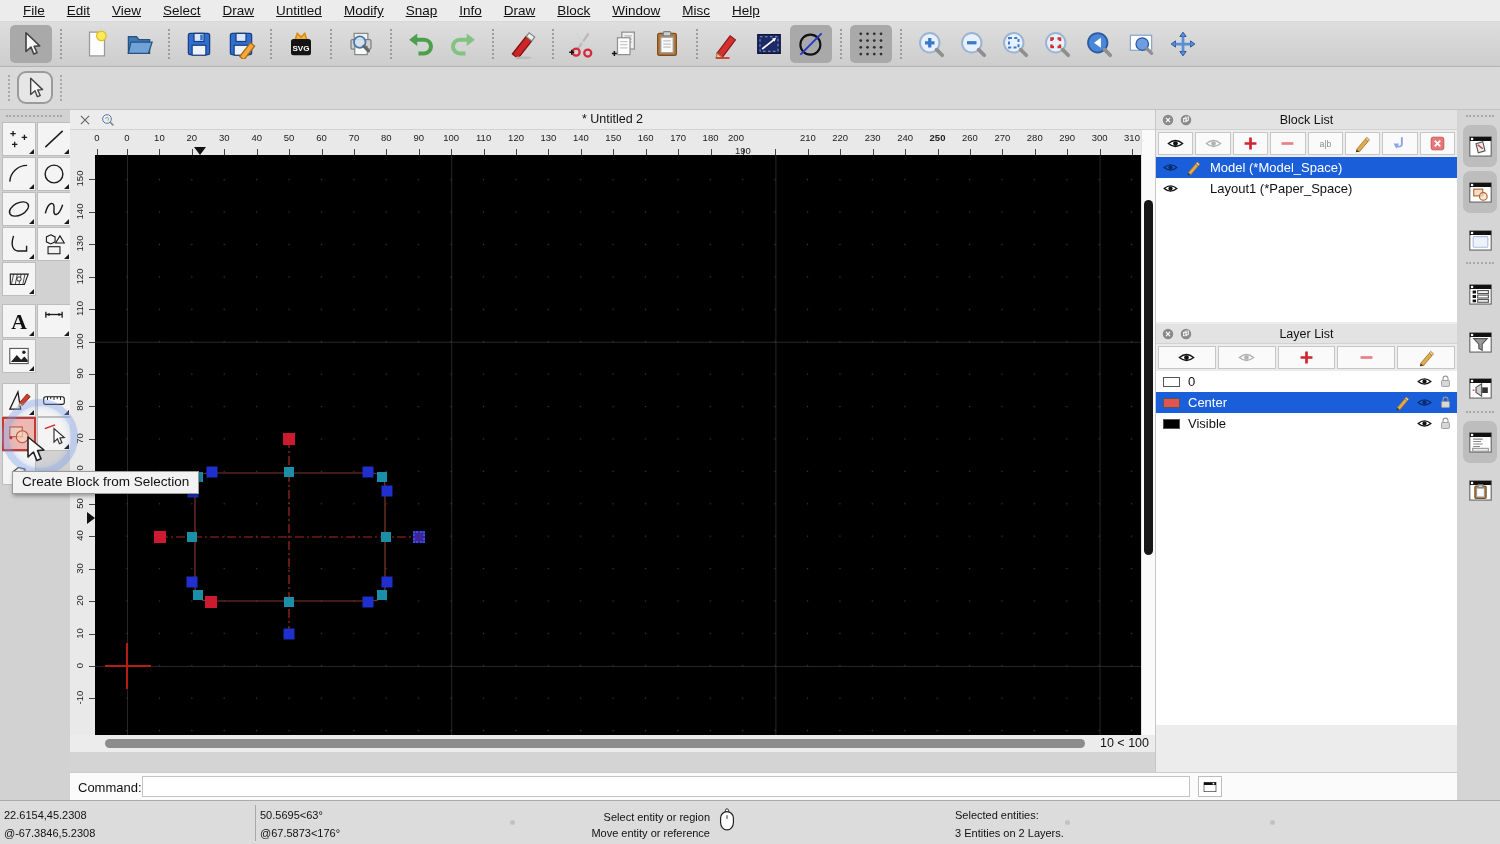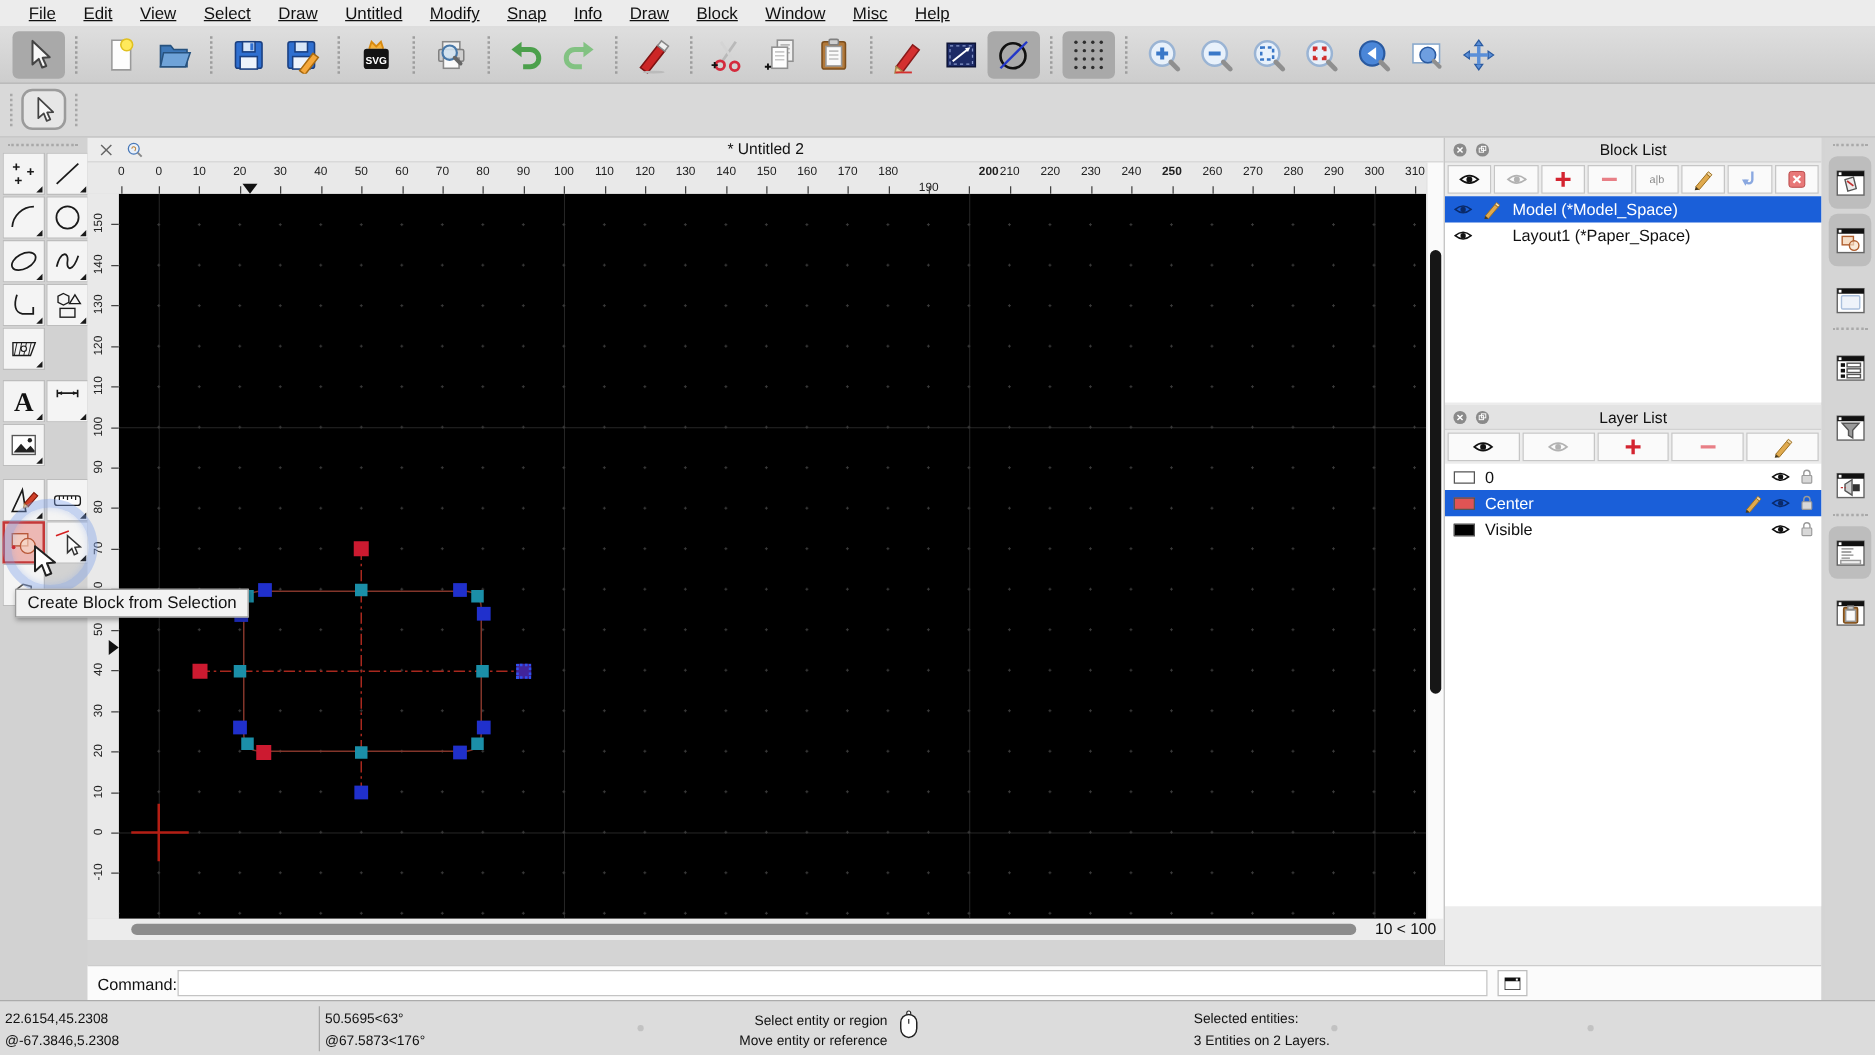--- a/index.html
+++ b/index.html
@@ -600,21 +600,21 @@
       <span class="lab" style="left: 543.3px;">150</span>
       <span class="tick" style="left: 543.3px;"></span>
       <span class="lab" style="left: 575.72px;">160</span>
       <span class="tick" style="left: 575.72px;"></span>
       <span class="lab" style="left: 608.14px;">170</span>
       <span class="tick" style="left: 608.14px;"></span>
       <span class="lab" style="left: 640.56px;">180</span>
       <span class="tick" style="left: 640.56px;"></span>
       <span class="lab" style="left: 672.98px; margin-top: 13px;">190</span>
       <span class="tick" style="left: 672.98px;"></span>
-      <span class="lab" style="left: 721px; font-weight: bold;">200</span>
+      <span class="lab" style="left: 666px;">200</span>
       <span class="tick" style="left: 705.4px;"></span>
       <span class="lab" style="left: 737.82px;">210</span>
       <span class="tick" style="left: 737.82px;"></span>
       <span class="lab" style="left: 770.24px;">220</span>
       <span class="tick" style="left: 770.24px;"></span>
       <span class="lab" style="left: 802.66px;">230</span>
       <span class="tick" style="left: 802.66px;"></span>
       <span class="lab" style="left: 835.08px;">240</span>
       <span class="tick" style="left: 835.08px;"></span>
       <span class="lab" style="left: 867.5px; font-weight: bold;">250</span>

